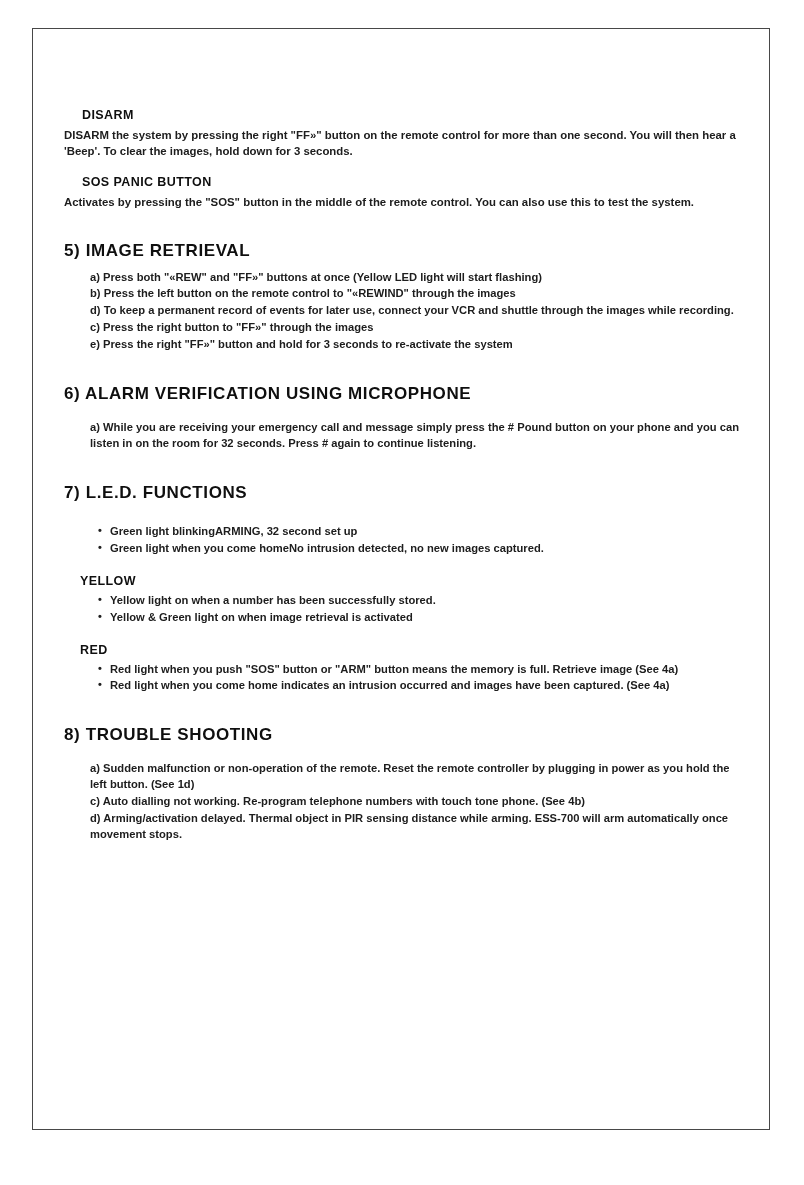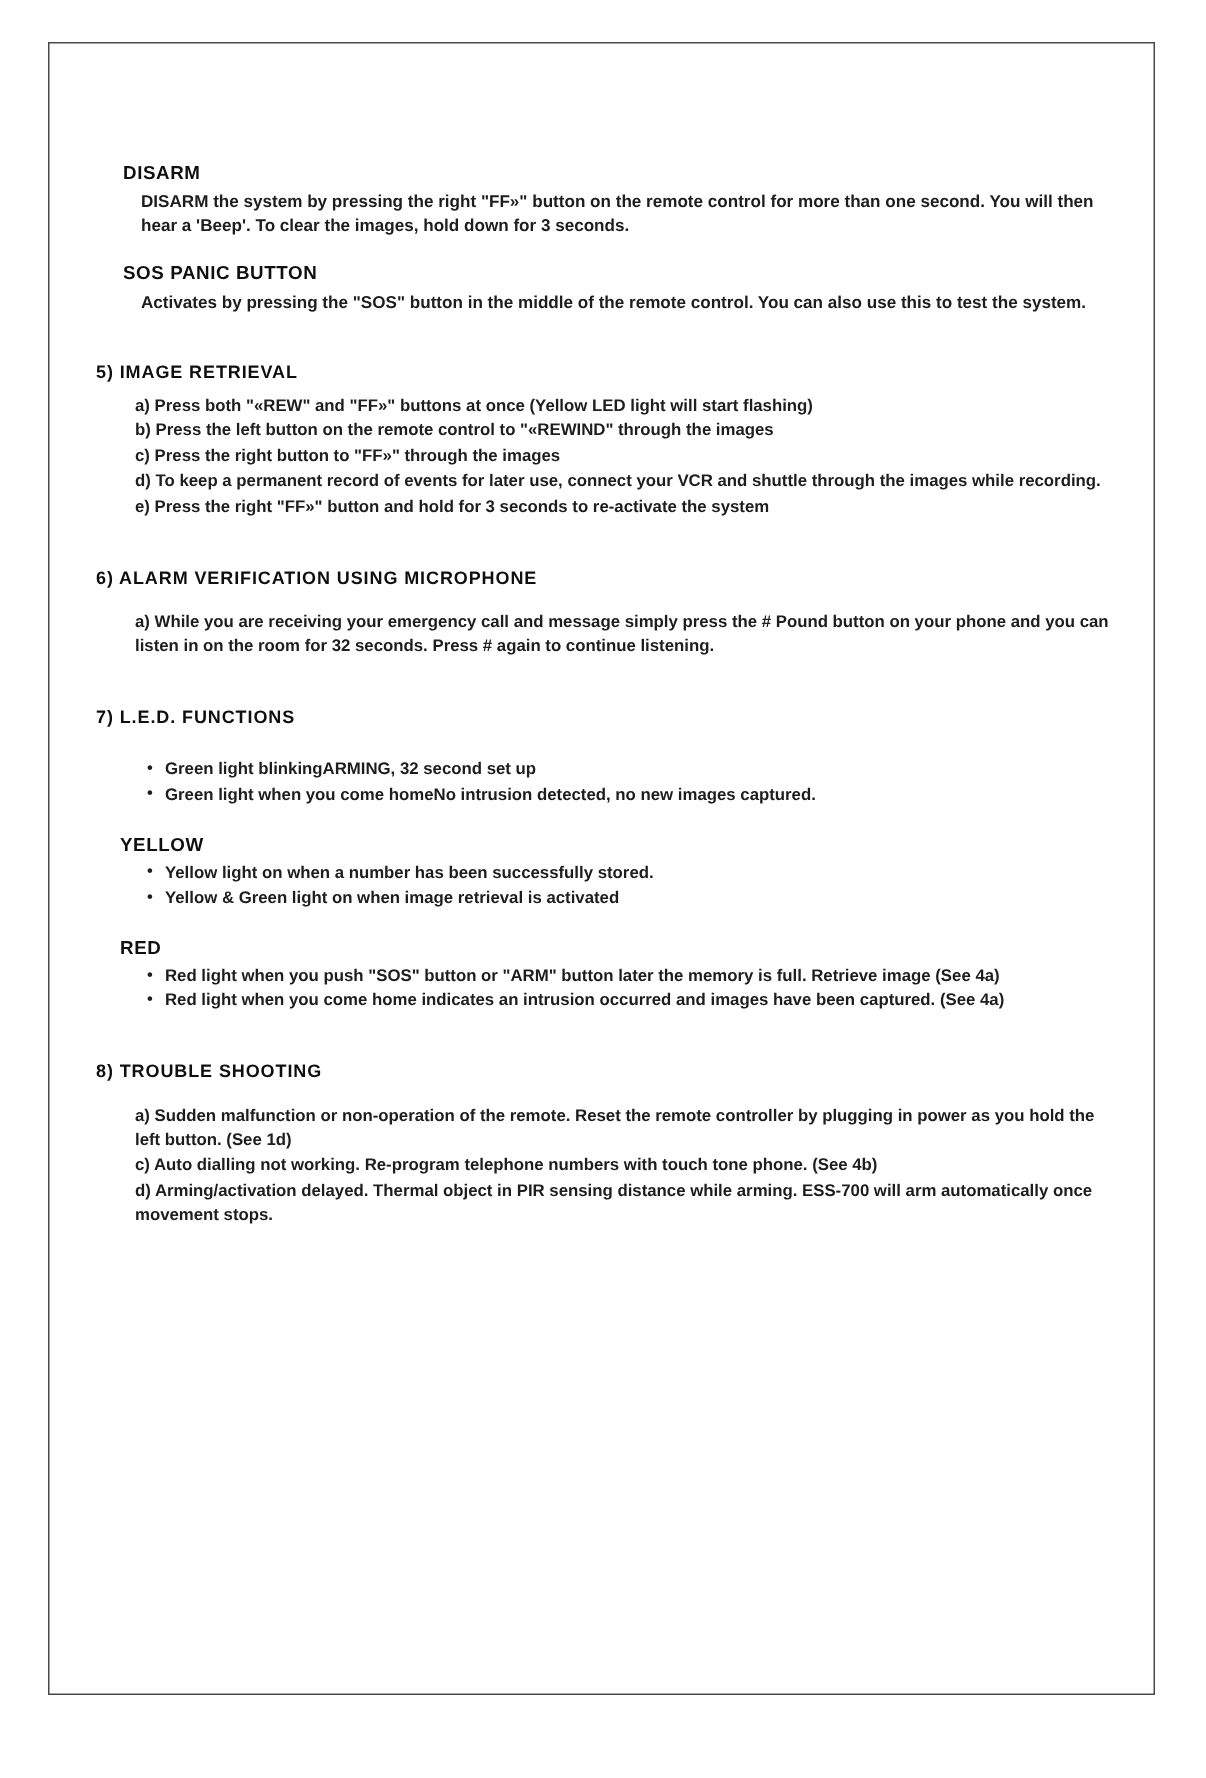--- a/index.html
+++ b/index.html
@@ -32,41 +32,41 @@
     width: 676px;
   }
 
   
   .smudge {
     filter: blur(0.18px) contrast(1.05);
     padding-left: 20px;
   }
 
   h2.section {
-    font-size: 12px;
+    font-size: 17px;
     font-weight: bold;
     letter-spacing: 0.6px;
     margin: 0;
     color: #141414;
   }
   .sub-head {
     font-size: 12.5px;
     font-weight: bold;
     letter-spacing: 0.4px;
     color: #141414;
     margin: 0;
   }
   .para {
     font-size: 11.4px;
     line-height: 1.42;
     font-weight: bold;
     color: #232323;
     margin: 0;
   }
-  .indent-2 { margin-left: 30px; }
+  .indent-2 { }
   .indent-3 { margin-left: 18px; }
 
   .list {
     list-style: none;
     margin: 0;
     padding: 0;
   }
   .list li {
     font-size: 11.2px;
     line-height: 1.42;
@@ -120,22 +120,22 @@
 
     <div>
       <h2 class="section">
         <span>5)</span>
         <span>IMAGE RETRIEVAL</span>
       </h2>
       <div class="gap-s"></div>
       <ul class="list block-indent">
         <li>a) Press both "«REW" and "FF»" buttons at once (Yellow LED light will start flashing)</li>
         <li>b) Press the left button on the remote control to "«REWIND" through the images</li>
+        <li>d) To keep a permanent record of events for later use, connect your VCR and shuttle through the images while recording.</li>
         <li>c) Press the right button to "FF»" through the images</li>
-        <li>d) To keep a permanent record of events for later use, connect your VCR and shuttle through the images while recording.</li>
         <li>e) Press the right "FF»" button and hold for 3 seconds to re-activate the system</li>
       </ul>
     </div>
 
     <div class="gap-xl"></div>
 
     <div>
       <h2 class="section">
         <span>6)</span>
         <span>ALARM VERIFICATION USING MICROPHONE</span>
@@ -173,21 +173,21 @@
           <li>Yellow &amp; Green light on when image retrieval is activated</li>
         </ul>
       </div>
 
       <div class="gap-m"></div>
 
       <div class="block-indent-small">
         <p class="sub-head">RED</p>
         <div class="gap-xs"></div>
         <ul class="list bullet-list block-indent-small">
-          <li>Red light when you push "SOS" button or "ARM" button later the memory is full. Retrieve image (See 4a)</li>
+          <li>Red light when you push "SOS" button or "ARM" button means the memory is full. Retrieve image (See 4a)</li>
           <li>Red light when you come home indicates an intrusion occurred and images have been captured. (See 4a)</li>
         </ul>
       </div>
     </div>
 
     <div class="gap-xl"></div>
 
     <div>
       <h2 class="section">
         <span>8)</span>

